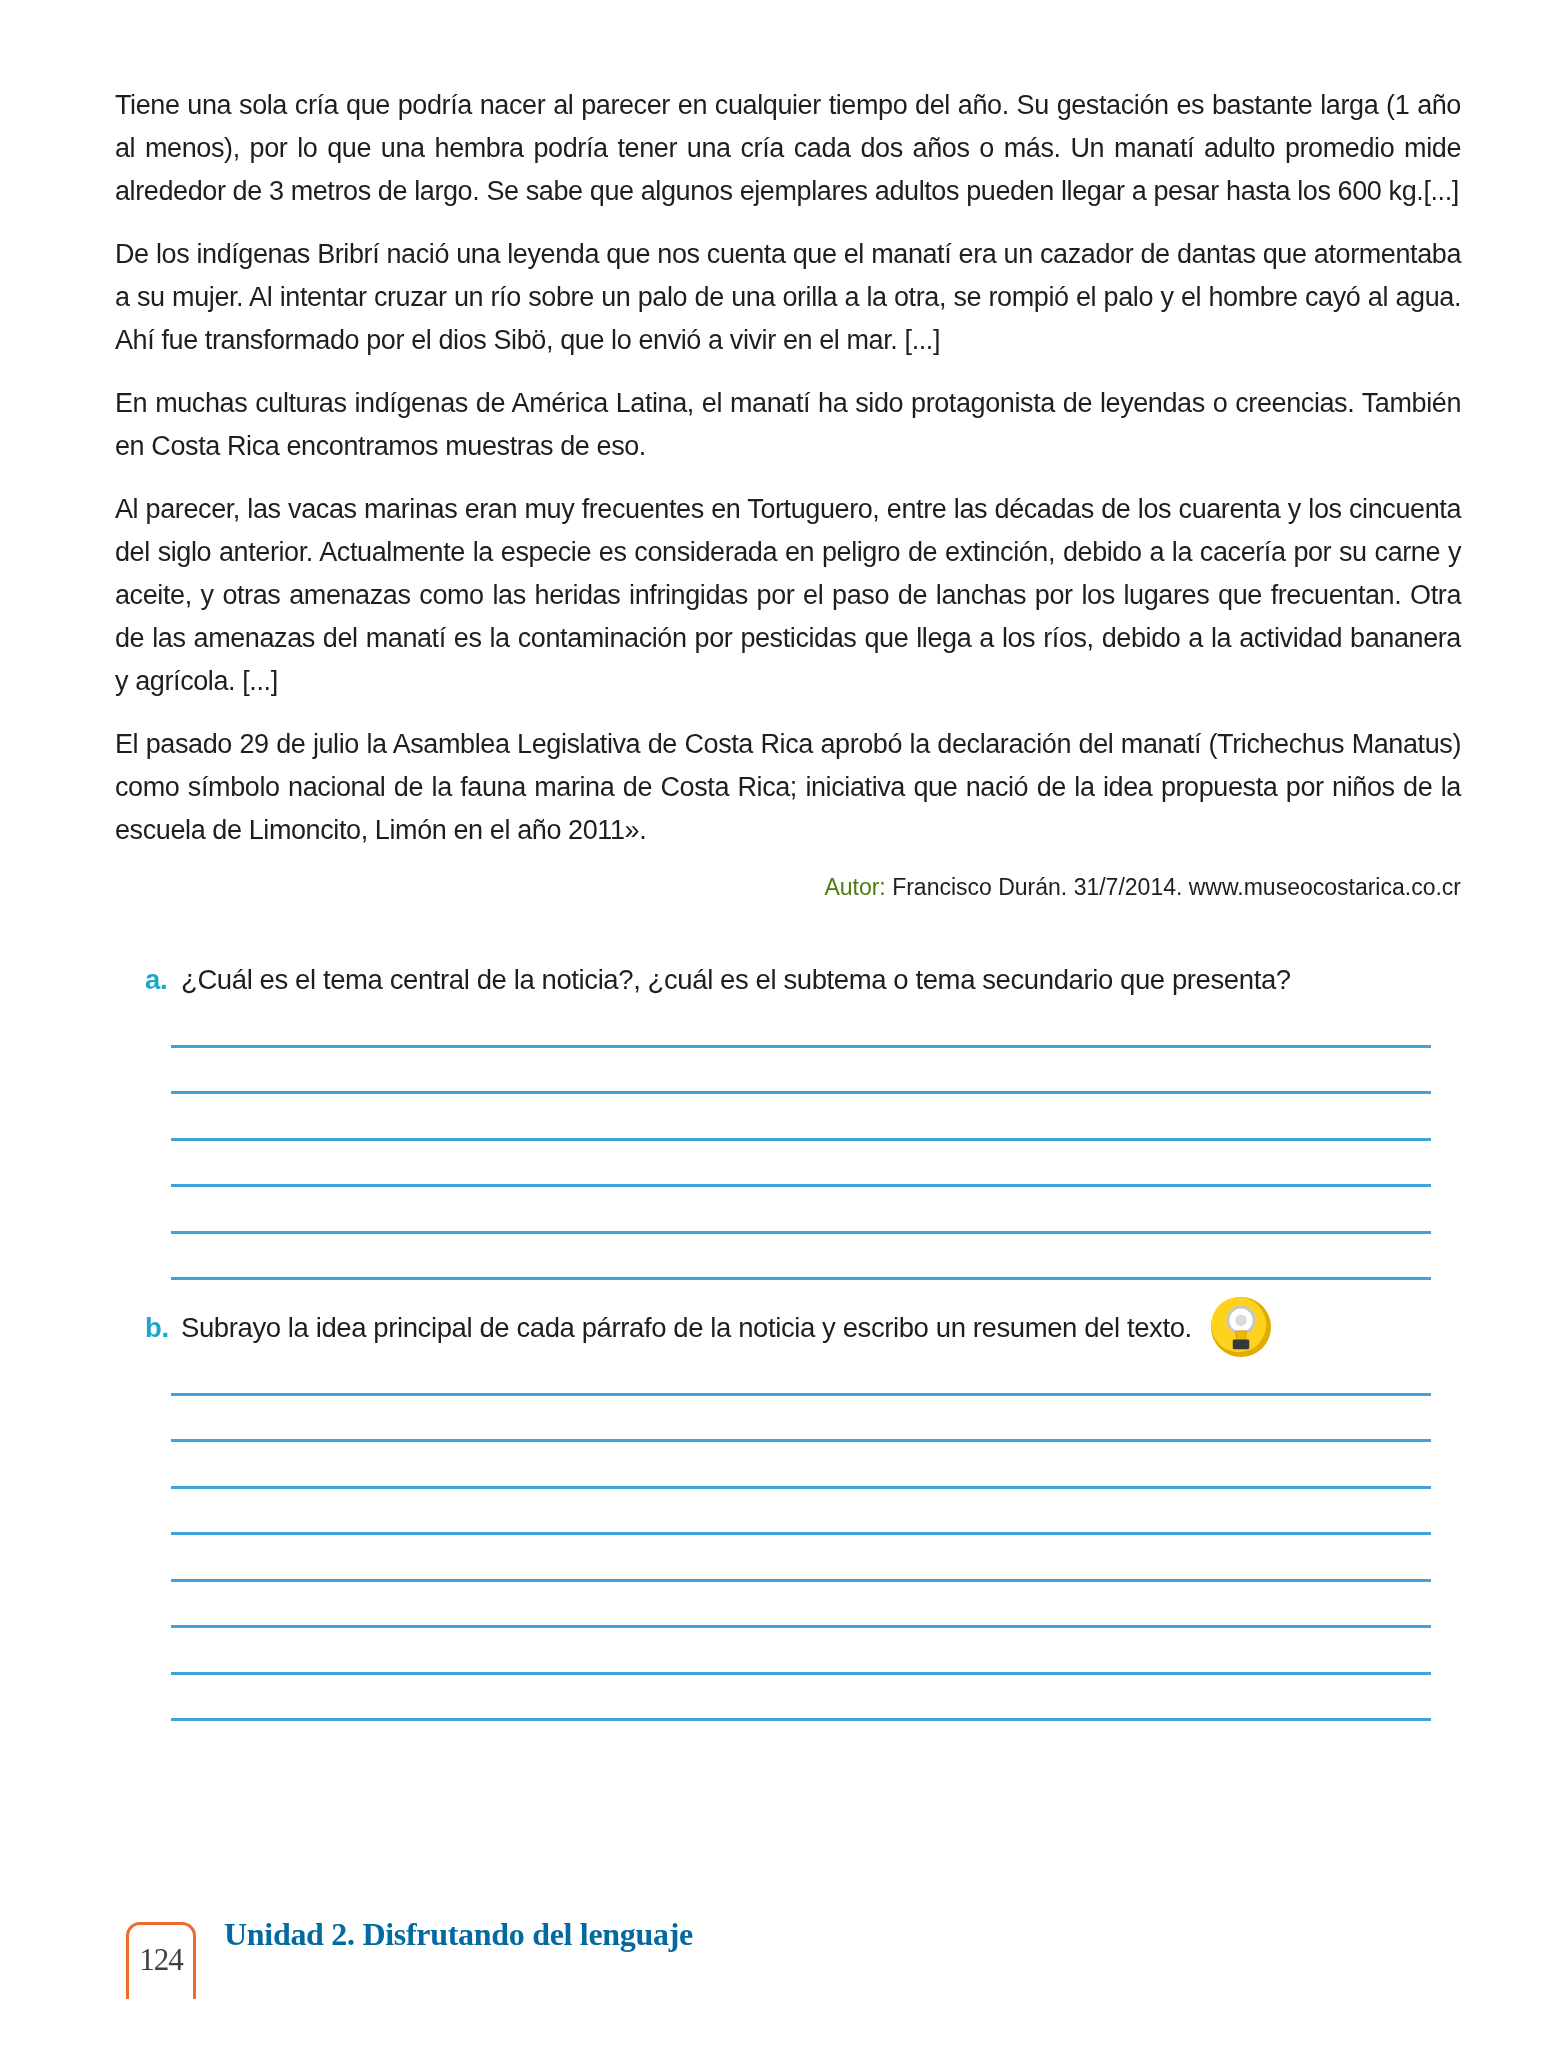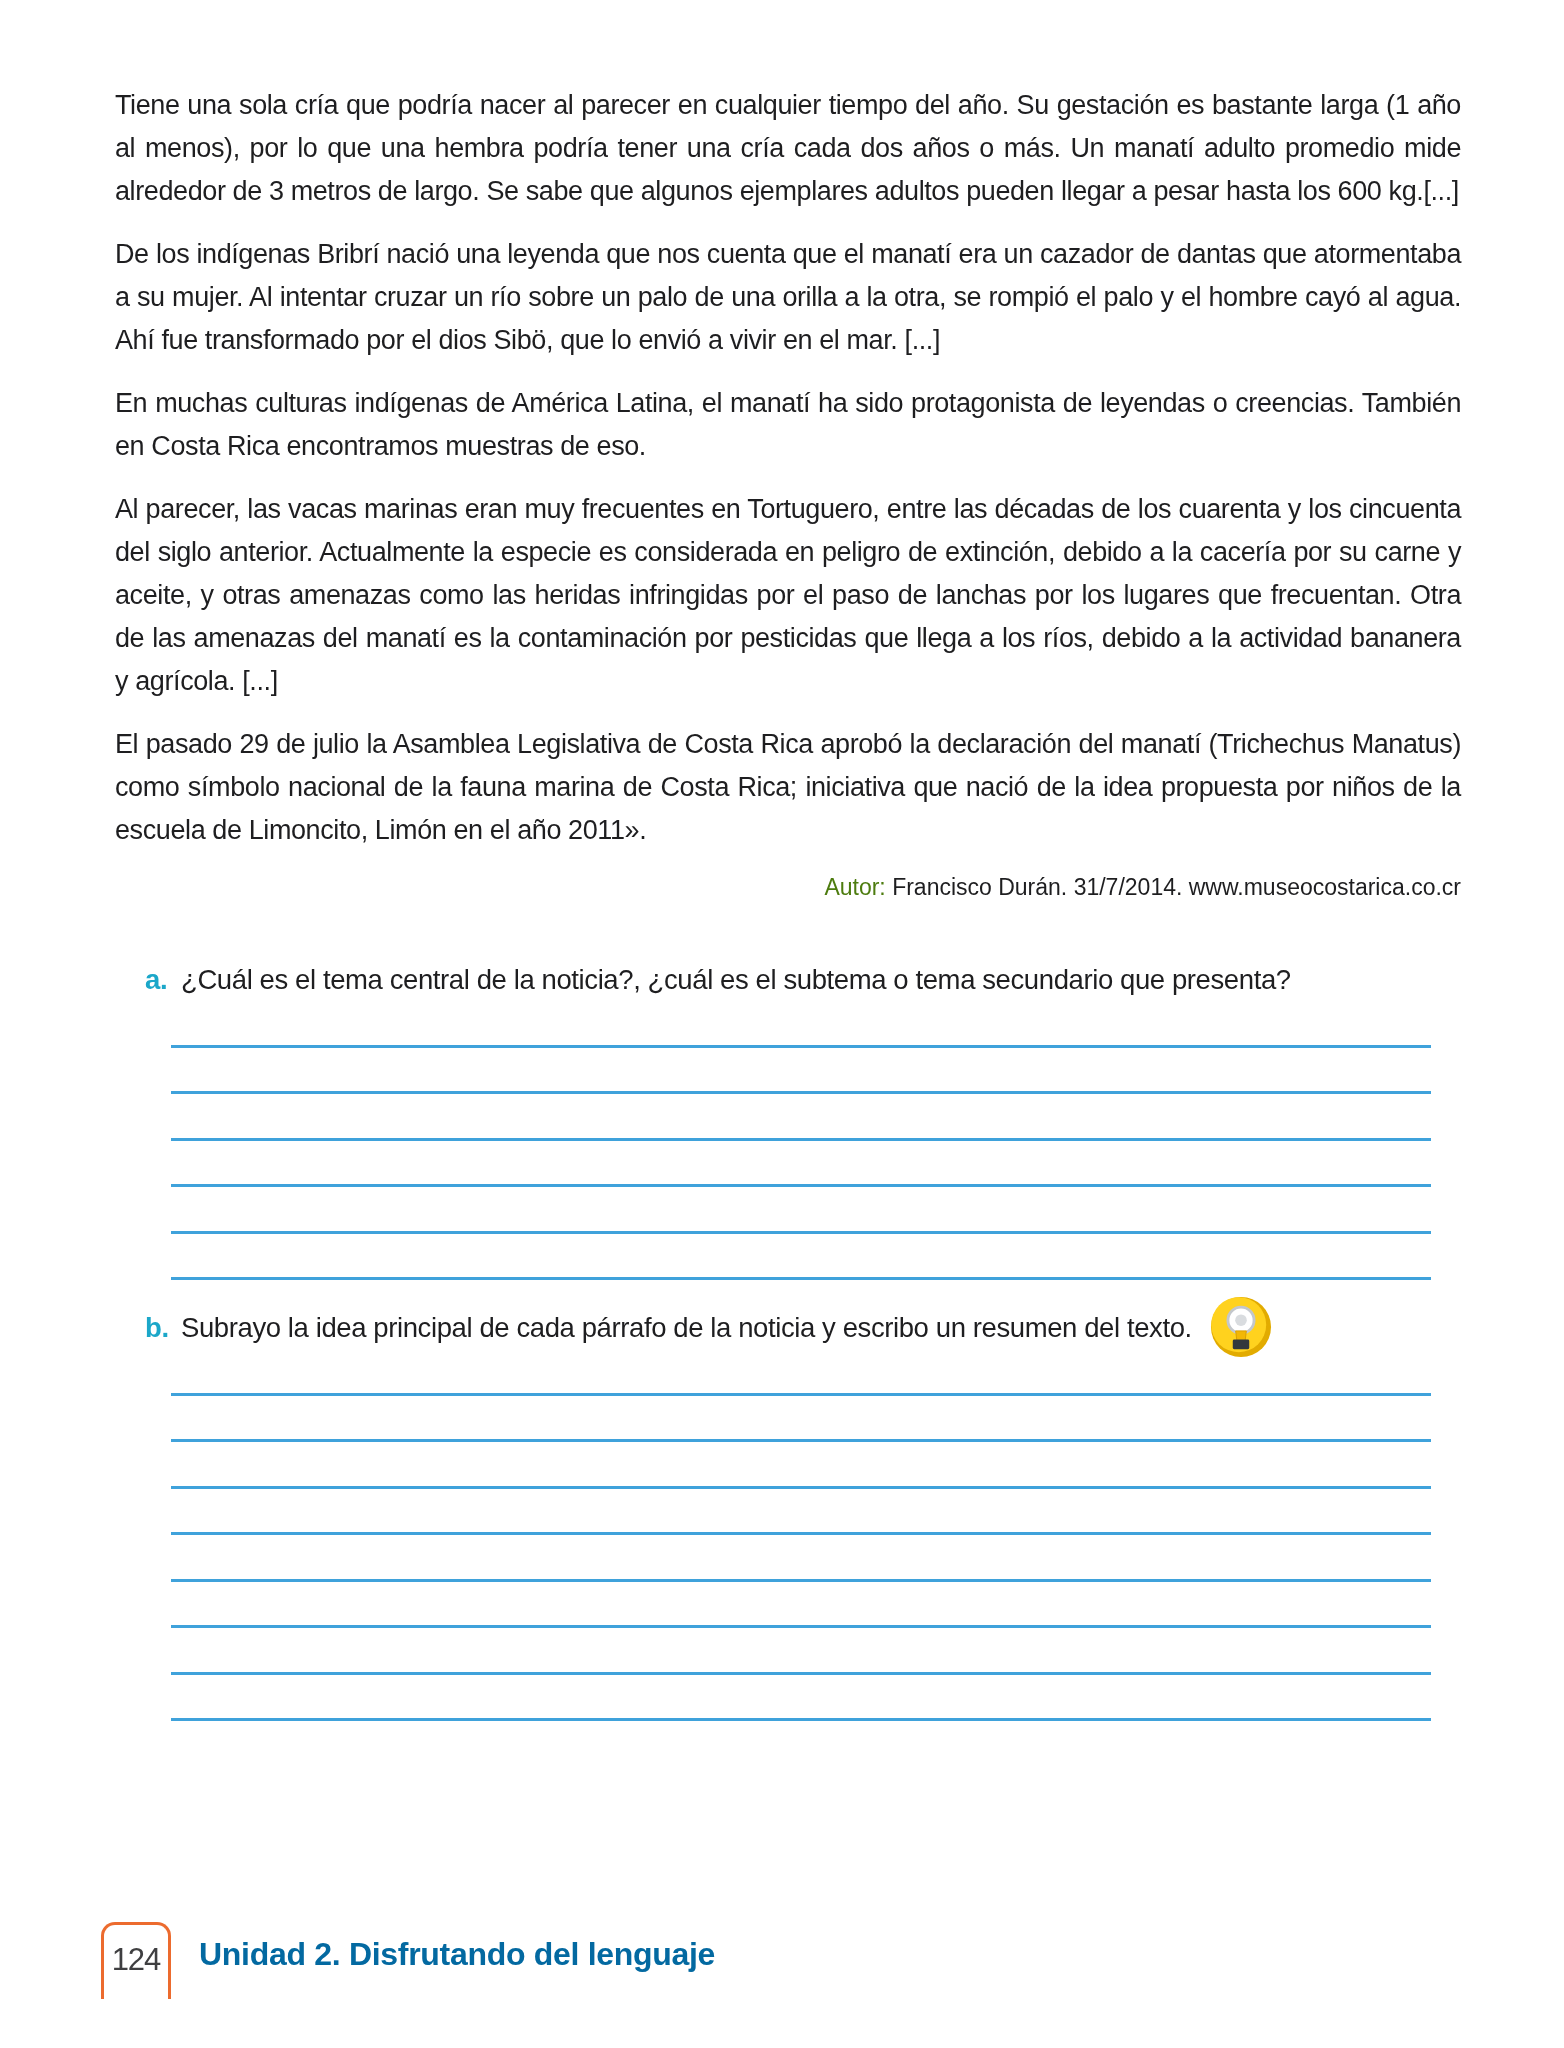--- a/index.html
+++ b/index.html
@@ -62,24 +62,24 @@
     margin-left: 26px;
     width: 1260px;
   }
   .answer-line {
     height: 43.5px;
     border-bottom: 3px solid #3fa2db;
   }
 
   .footer {
     position: absolute;
-    left: 101px;
+    left: 126px;
     top: 1922px;
     display: flex;
-    align-items: center;
+    font-family: Liberation Serif, serif;
   }
   .page-num-box {
     width: 64px;
     height: 74px;
     border: 3px solid #ec6b2e;
     border-bottom: none;
     border-radius: 14px 14px 0 0;
     display: flex;
     align-items: center;
     justify-content: center;

